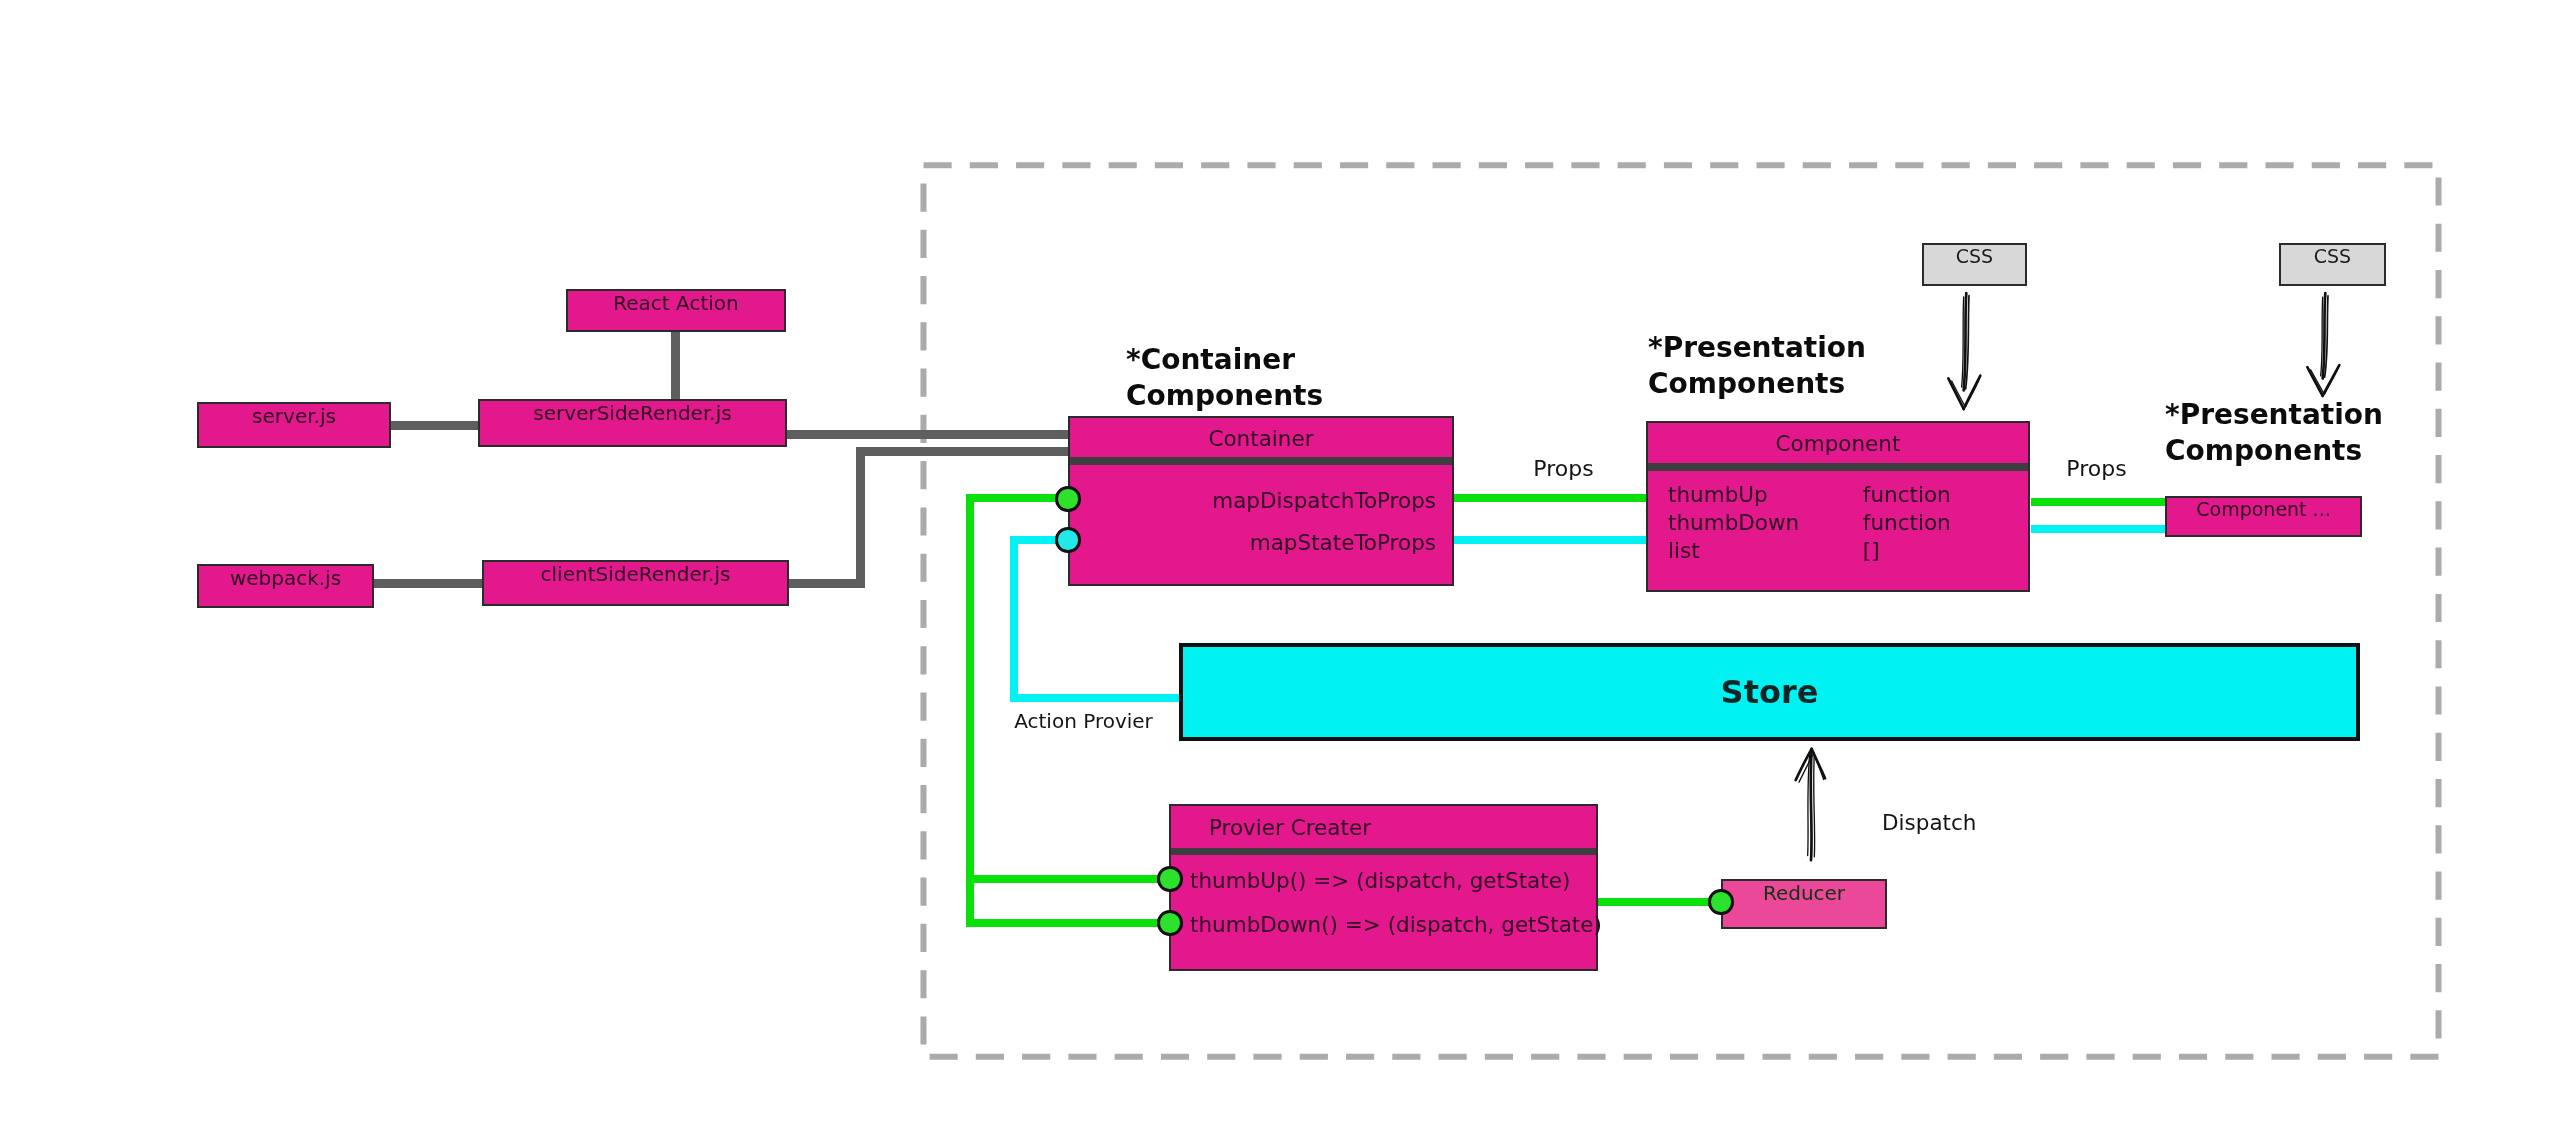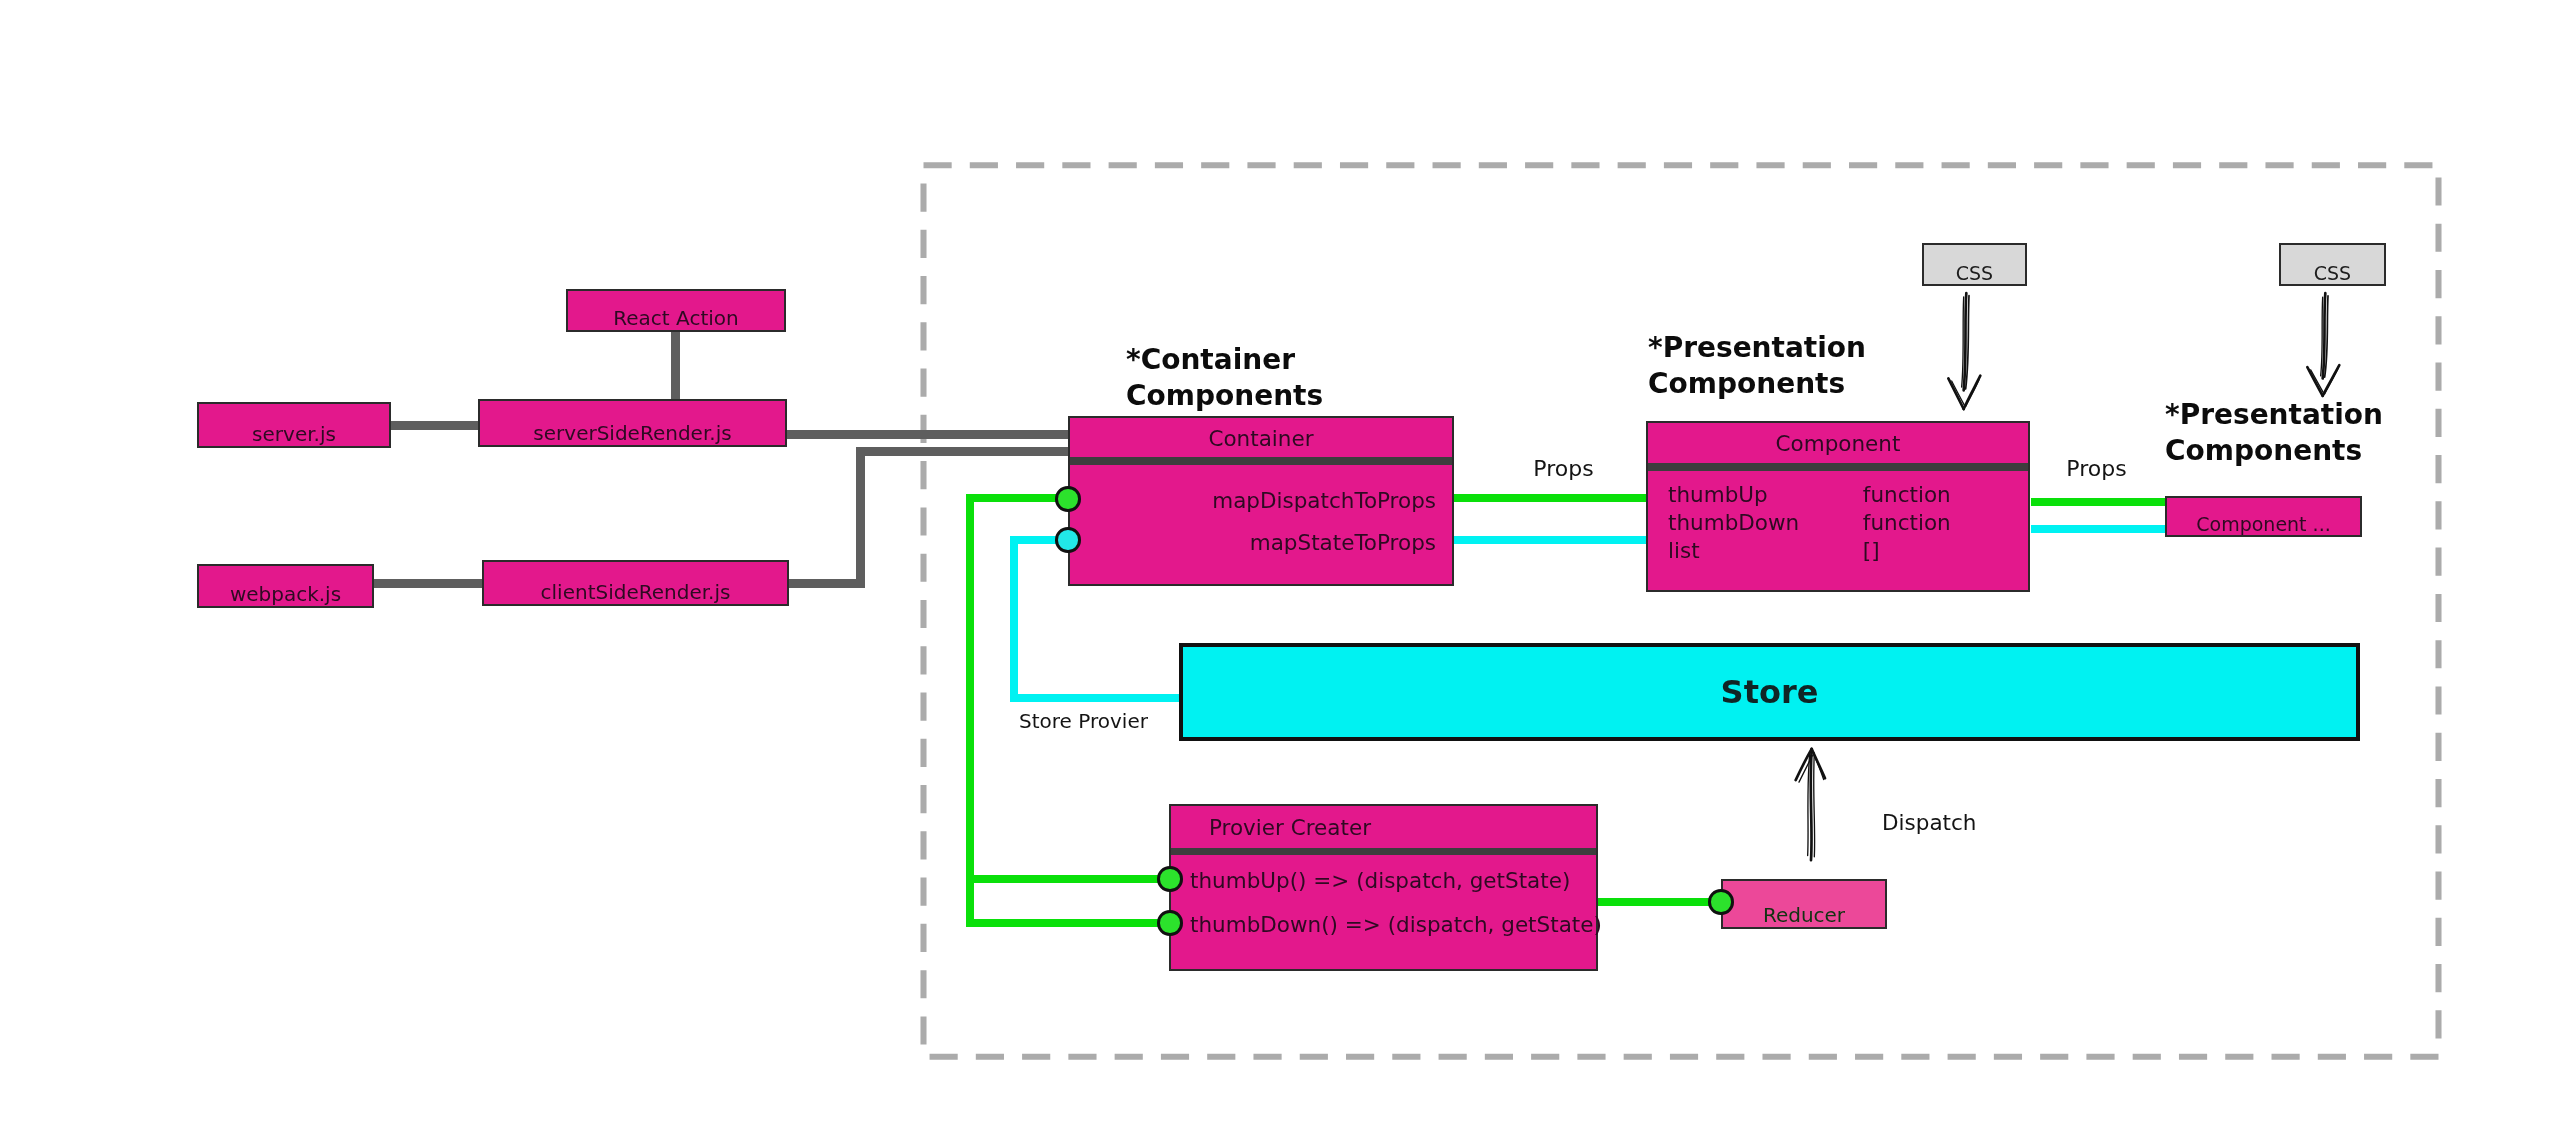--- a/index.html
+++ b/index.html
@@ -7,21 +7,21 @@
           font-family:"DejaVu Sans",sans-serif;}
 
   
   .line{position:absolute;z-index:2;}
   .gray{background:#5e5e5e;}
   .green{background:#0ae00a;}
   .cyan{background:#00f2f2;}
 
   
   .node{position:absolute;box-sizing:border-box;background:#e3188c;border:2.7px solid #2b2b2b;
-        color:#2e0a22;display:flex;align-items:flex-end;justify-content:center;
+        color:#2e0a22;display:flex;align-items:flex-start;justify-content:center;
         font-size:20px;z-index:5;white-space:nowrap;}
   .node.gray-fill{background:#d8d8d8;color:#1d1d1d;font-size:19px;}
   .node.green-fill{background:#ec4899;color:#123312;font-size:20px;}
 
   .panel{position:absolute;box-sizing:border-box;background:#e3188c;border:2.7px solid #2b2b2b;z-index:5;}
   .panel .header{position:absolute;left:0;right:0;text-align:center;font-size:21.5px;color:#2e0a22;}
   .panel .header.left{text-align:left;}
   .panel .divider{position:absolute;left:0;right:0;height:8px;background:#3d3d3d;}
   .panel .row{position:absolute;font-size:21.5px;color:#2e0a22;white-space:nowrap;line-height:27px;}
   .panel .row .name{display:inline-block;width:188px;}
@@ -161,21 +161,21 @@
   <div class="small-label centered" style="left:1513px;top:456px;width:101px;">Props</div>
   <div class="small-label centered" style="left:2046px;top:456px;width:101px;">Props</div>
 
   <div class="node" style="left:2165px;top:496px;width:197px;height:41px;font-size:19px;">
     <span>Component ...</span>
   </div>
 
   <div class="store" style="left:1179px;top:643px;width:1181px;height:98px;">
     <span>Store</span>
   </div>
-  <div class="small-label centered" style="left:1003px;top:709px;width:161px;font-size:20px;">Store Provier</div>
+  <div class="small-label centered" style="left:1003px;top:709px;width:161px;font-size:20px;">Action Provier</div>
 
   <svg class="sketch" style="left:1781px;top:743px;" width="60" height="121" viewBox="0 0 90 180" fill="none" stroke="#111" stroke-linecap="round">
     <path d="M45 175 C48 130, 42 70, 46 10" stroke-width="4"></path>
     <path d="M50 170 C52 128, 47 72, 50 14" stroke-width="2"></path>
     <path d="M40 168 C42 126, 38 74, 43 16" stroke-width="2"></path>
     <path d="M22 55 C29 40, 38 22, 46 8" stroke-width="4"></path>
     <path d="M46 8 C52 22, 60 38, 66 52" stroke-width="4"></path>
     <path d="M27 58 C33 46, 40 32, 47 18" stroke-width="2"></path>
     <path d="M49 16 C55 30, 60 42, 64 54" stroke-width="2"></path>
   </svg>

